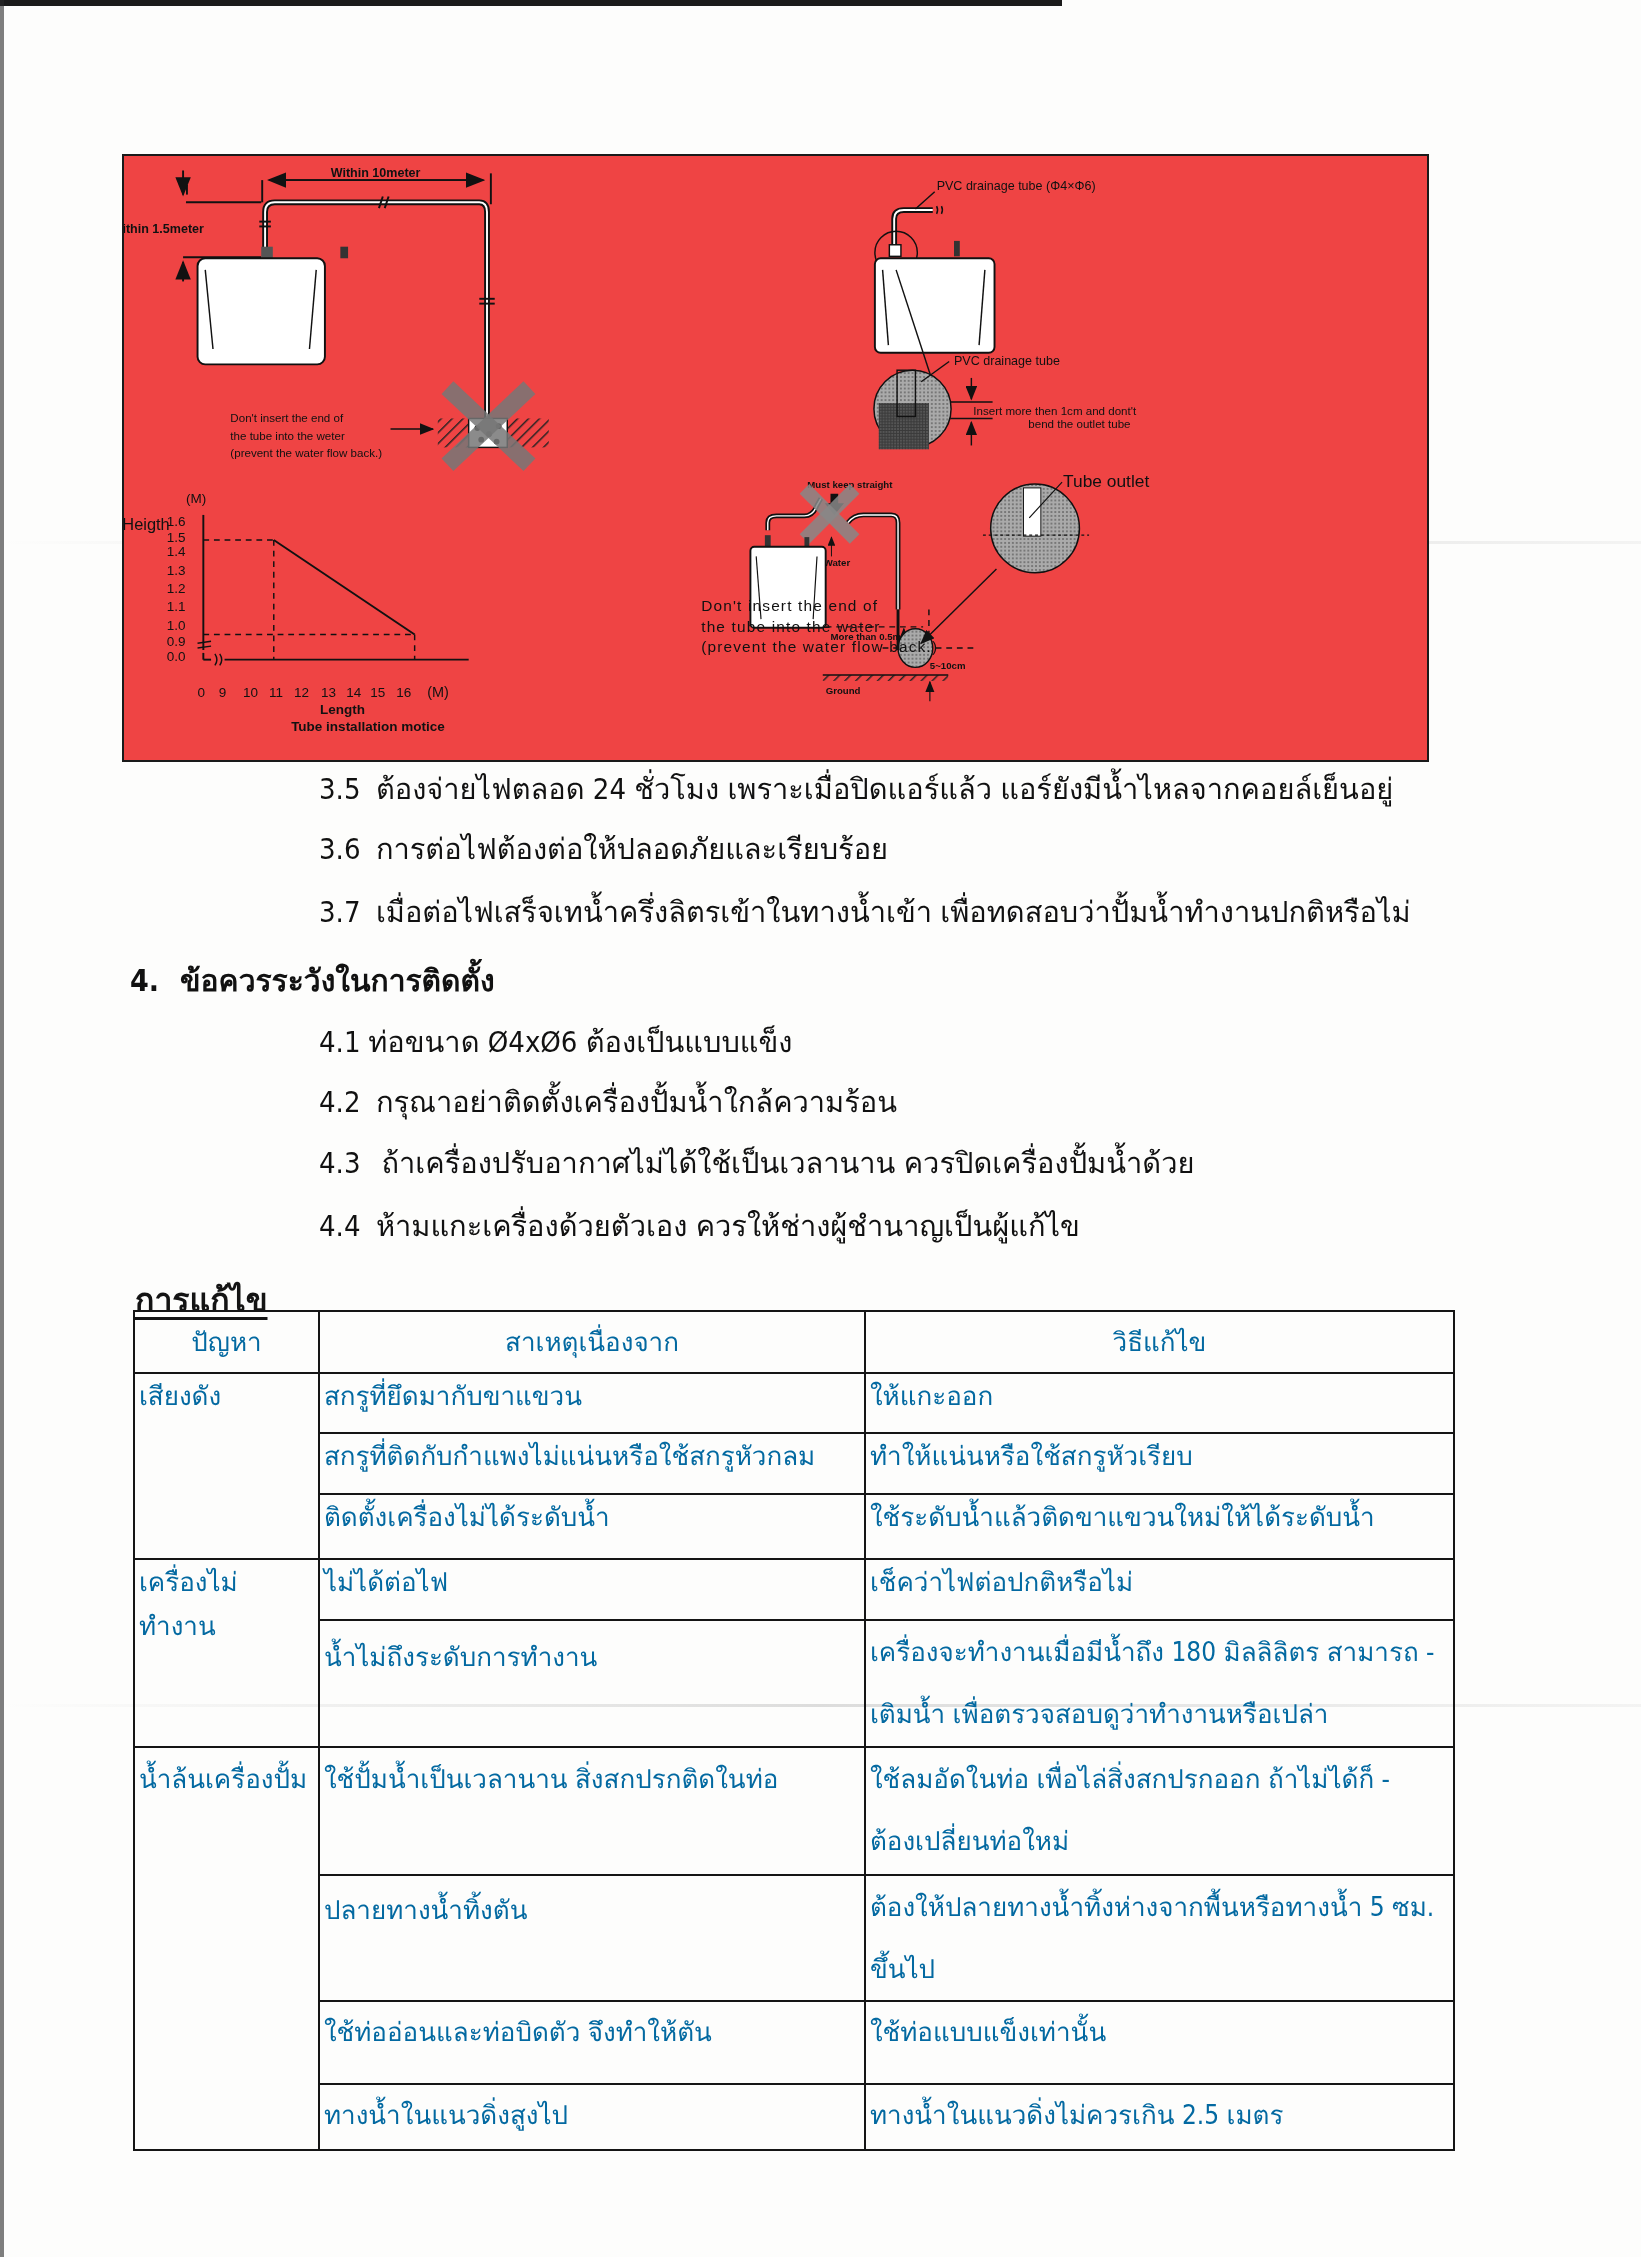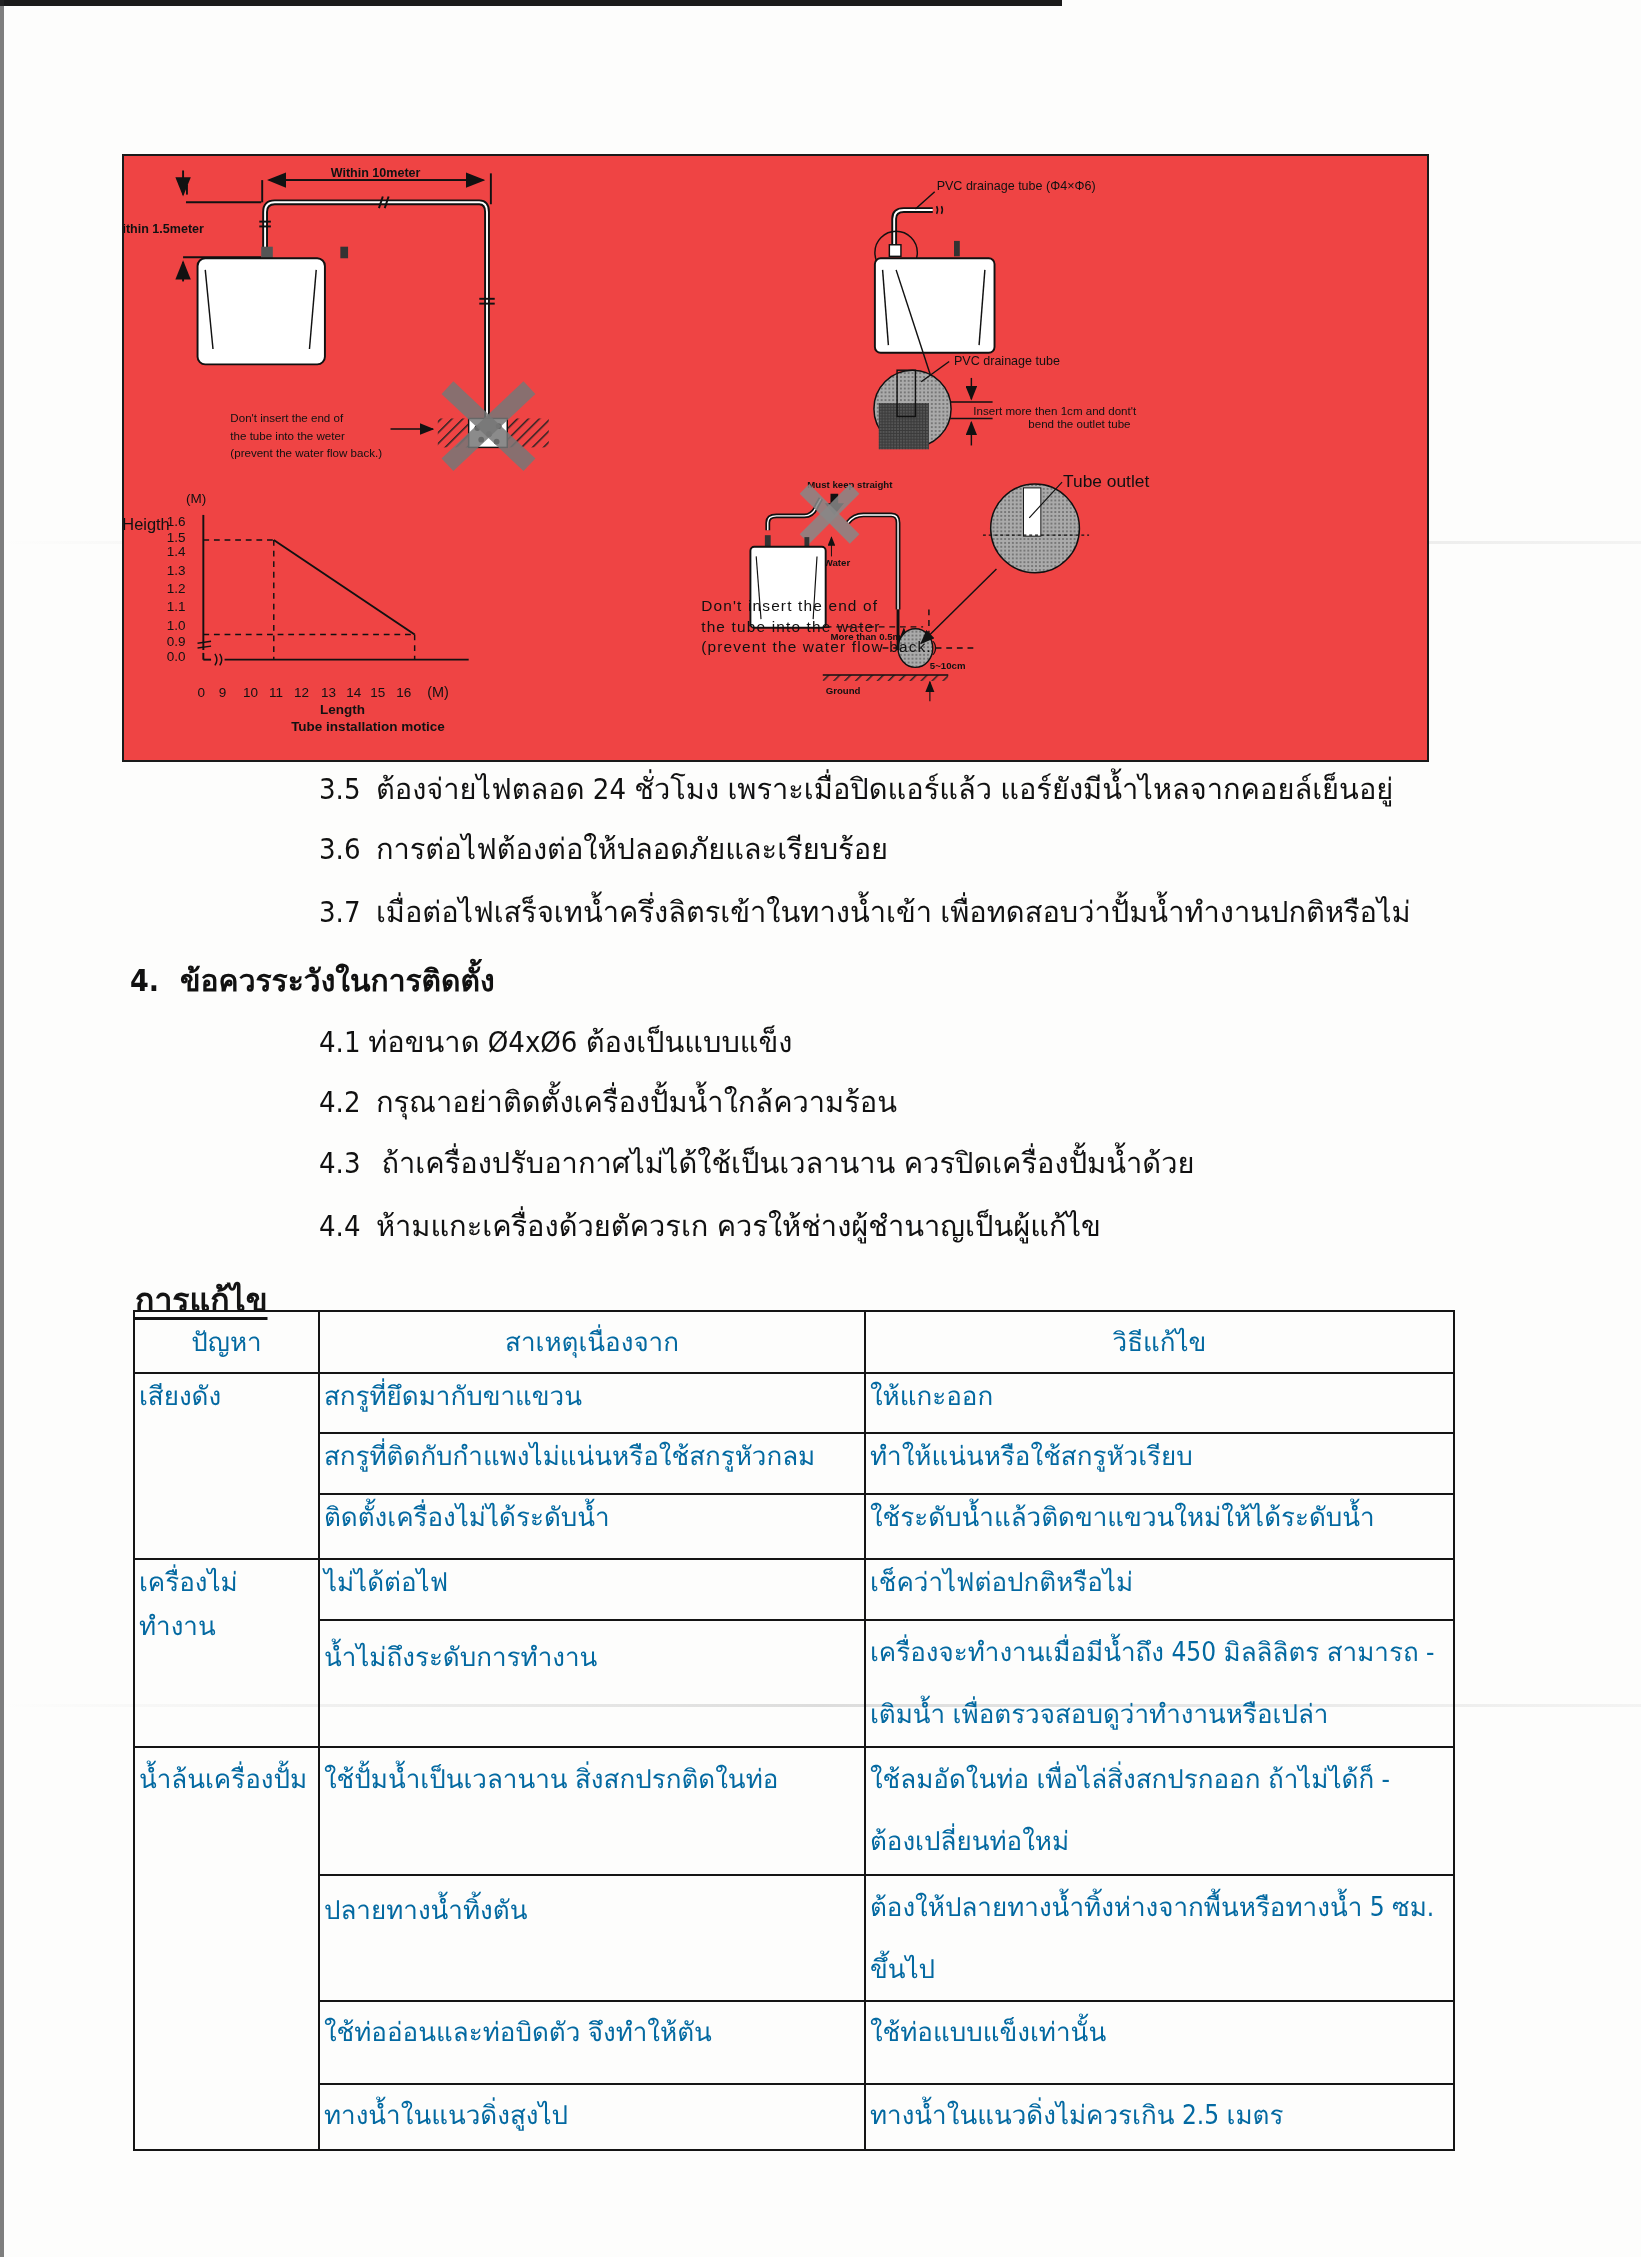--- a/index.html
+++ b/index.html
@@ -246,21 +246,21 @@
 <div class="line" style="left:319px; top:1023px;">
   <span class="num" style="margin-right:7.7px">4.1</span><span>ท่อขนาด  Ø4xØ6  ต้องเป็นแบบแข็ง</span>
 </div>
 <div class="line" style="left:319px; top:1083px;">
   <span class="num">4.2</span><span>กรุณาอย่าติดตั้งเครื่องปั้มน้ำใกล้ความร้อน</span>
 </div>
 <div class="line" style="left:319px; top:1144px;">
   <span class="num" style="margin-right:21px">4.3</span><span>ถ้าเครื่องปรับอากาศไม่ได้ใช้เป็นเวลานาน ควรปิดเครื่องปั้มน้ำด้วย</span>
 </div>
 <div class="line" style="left:319px; top:1207px;">
-  <span class="num">4.4</span><span>ห้ามแกะเครื่องด้วยตัควรเก  ควรให้ช่างผู้ชำนาญเป็นผู้แก้ไข</span>
+  <span class="num">4.4</span><span>ห้ามแกะเครื่องด้วยตัวเอง  ควรให้ช่างผู้ชำนาญเป็นผู้แก้ไข</span>
 </div>
 
 <div class="section-title">การแก้ไข</div>
 
 <table class="fix">
   <colgroup>
     <col style="width:185px">
       <col style="width:546px">
       <col style="width:589px">
   </colgroup>
@@ -286,21 +286,21 @@
   </tr>
 
   <tr style="height:61px">
     <td rowspan="2">เครื่องไม่ทำงาน</td>
     <td>ไม่ได้ต่อไฟ</td>
     <td>เช็คว่าไฟต่อปกติหรือไม่</td>
   </tr>
   <tr style="height:127px">
     <td style="line-height:73px">น้ำไม่ถึงระดับการทำงาน</td>
     <td>
-      <span class="cell-line">เครื่องจะทำงานเมื่อมีน้ำถึง 450 มิลลิลิตร  สามารถ -</span>
+      <span class="cell-line">เครื่องจะทำงานเมื่อมีน้ำถึง 180 มิลลิลิตร  สามารถ -</span>
       <span class="cell-line">เติมน้ำ  เพื่อตรวจสอบดูว่าทำงานหรือเปล่า</span>
     </td>
   </tr>
 
   <tr style="height:128px">
     <td rowspan="4" style="line-height:62px">น้ำล้นเครื่องปั้ม</td>
     <td style="line-height:62px">ใช้ปั้มน้ำเป็นเวลานาน  สิ่งสกปรกติดในท่อ</td>
     <td>
       <span class="cell-line">ใช้ลมอัดในท่อ  เพื่อไล่สิ่งสกปรกออก  ถ้าไม่ได้ก็ -</span>
       <span class="cell-line">ต้องเปลี่ยนท่อใหม่</span>

